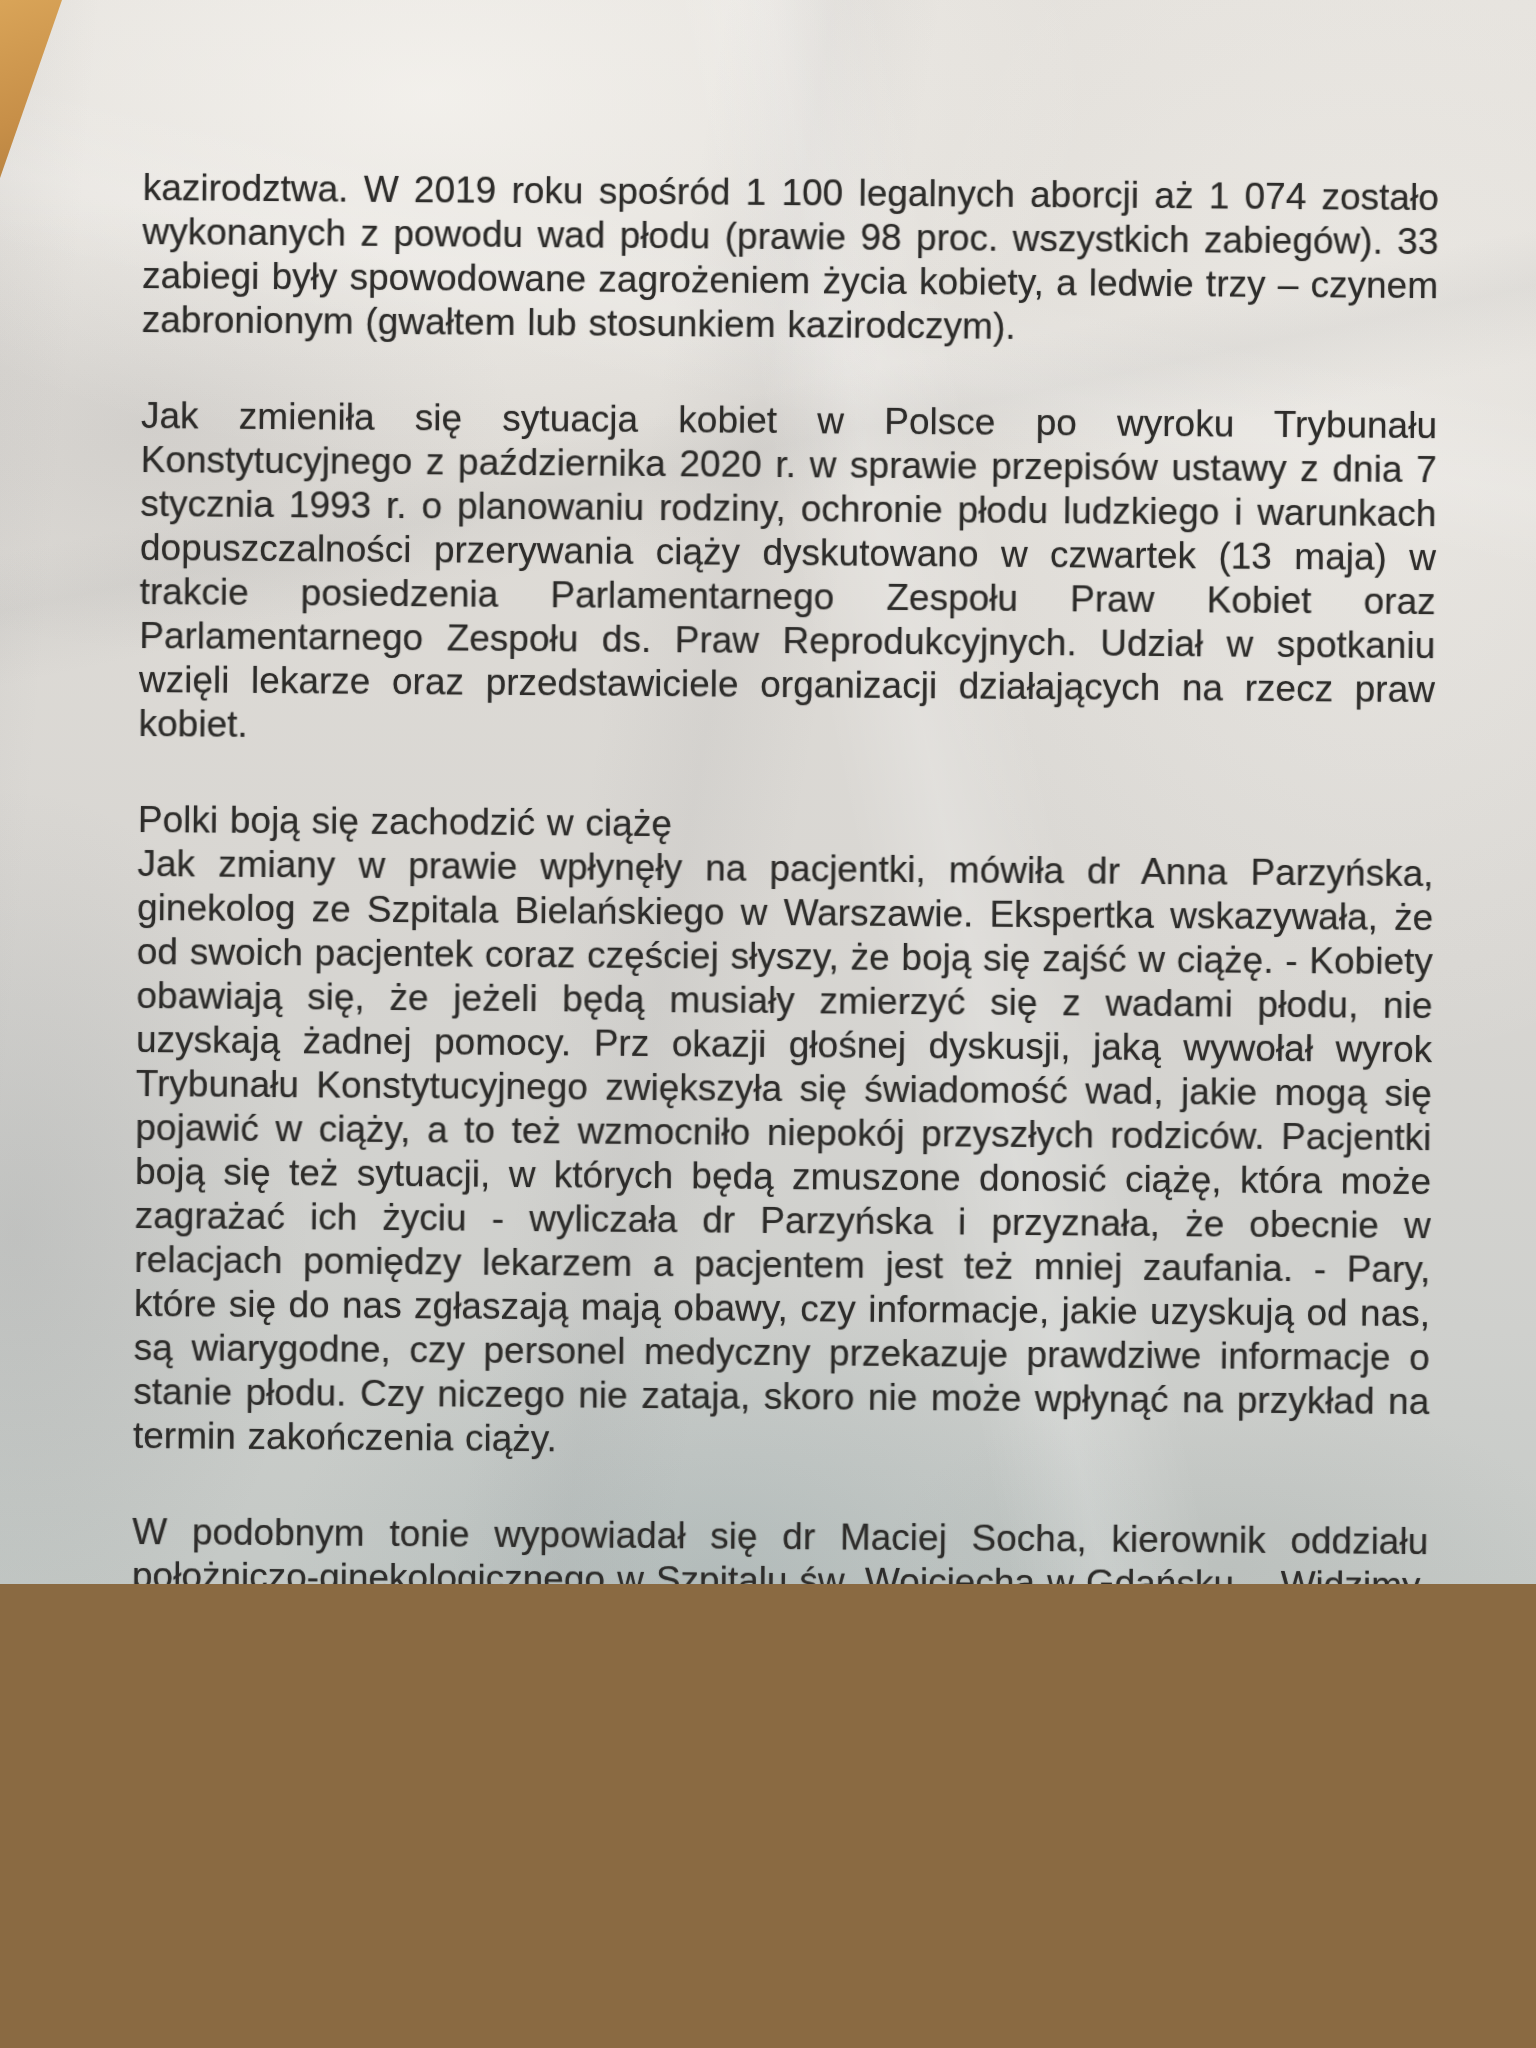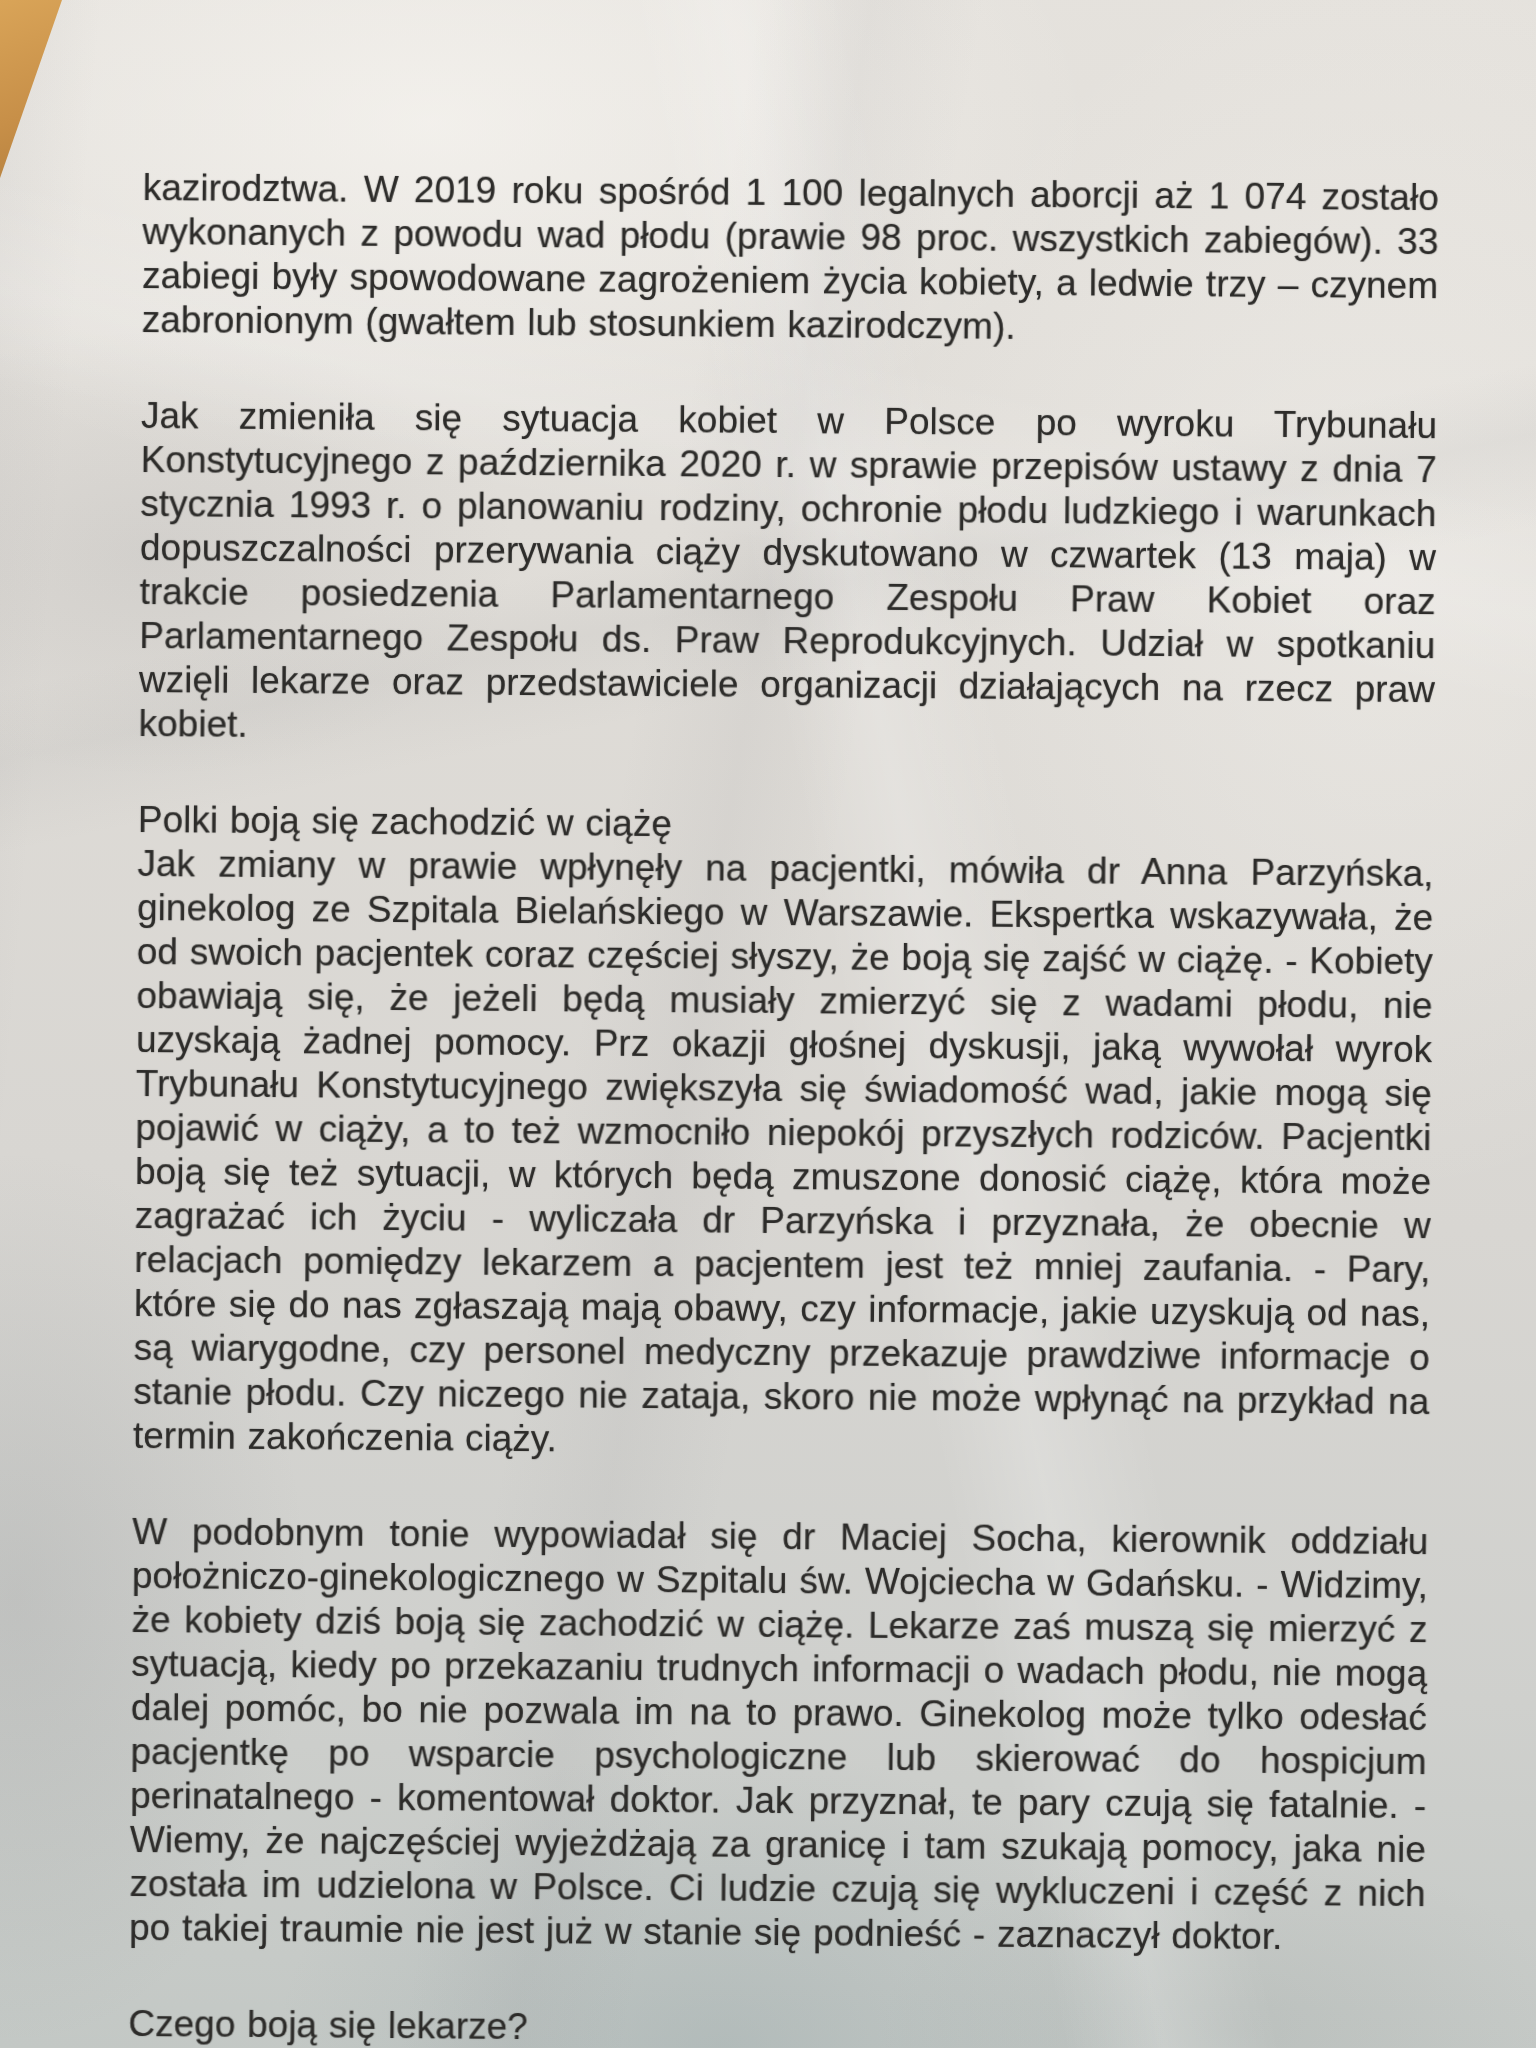--- a/index.html
+++ b/index.html
@@ -4,21 +4,21 @@
 <title>Photographed document page</title>
 <style>
   html, body {
     margin: 0;
     padding: 0;
     background: #8a6a42;
   }
   .photo {
     position: relative;
     width: 1536px;
-    height: 2048px;
+    height: 1584px;
     overflow: hidden;
     background: #d8d6d1;
   }
   
   .paper {
     position: absolute;
     inset: 0;
     background-color: #dcd9d4;
     background-image:
       radial-gradient(ellipse 950px 520px at 28% 6%,  rgba(252,250,246,0.60), transparent 70%),

